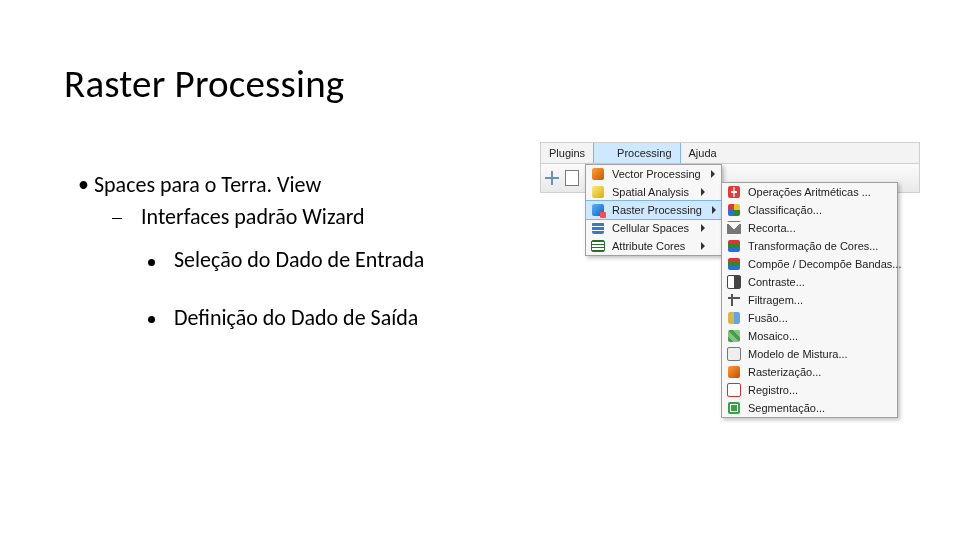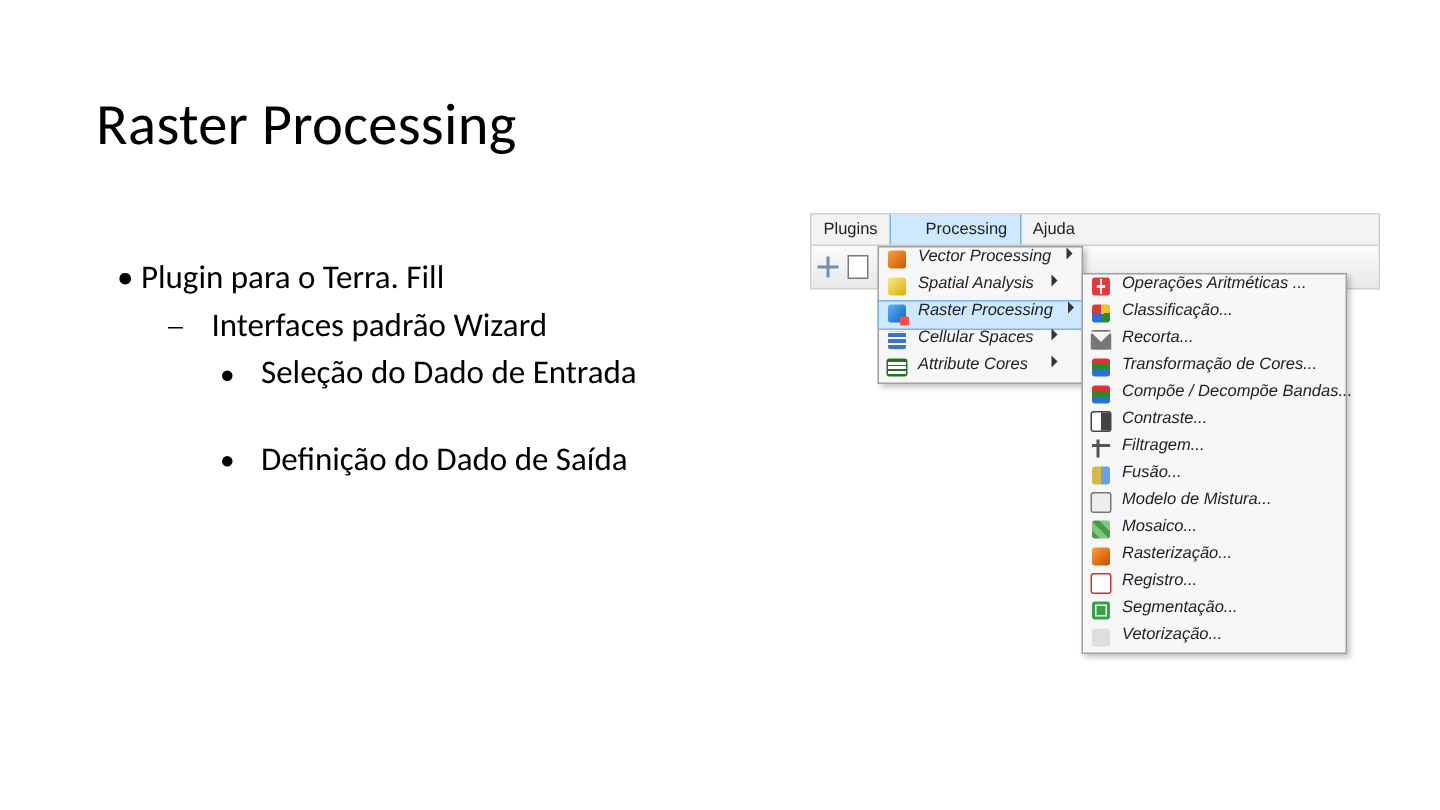--- a/index.html
+++ b/index.html
@@ -26,21 +26,21 @@
     letter-spacing: 0.2px;
   }
   .body {
     position: absolute;
     left: 78px;
     top: 170px;
     font-size: 22px;
     line-height: 1.35;
   }
   .lvl1 { margin: 0 0 2px 0; }
-  .lvl2 { margin: 2px 0 2px 34px; }
+  .lvl2 { margin: 2px 0 14px 34px; }
   .lvl3 { margin: 2px 12px 28px 70px; }
   .lvl3.last { margin-bottom: 2px; }
   .b-dash::before {
     content: "";
     display: inline-block;
     width: 10px;
     border-top: 1.5px solid #000;
     vertical-align: middle;
     margin-right: 14px;
     margin-left: 0;
@@ -107,24 +107,24 @@
     background: #fff;
   }
   .dropdown {
     position: absolute;
     background: #f7f7f7;
     border: 1px solid #a0a0a0;
     box-shadow: 2px 2px 4px rgba(0,0,0,.25);
   }
   .dd-row {
     display: flex;
+    align-items: center;
     height: 18px;
     padding: 0 16px 0 4px;
     white-space: nowrap;
-    font-style: italic;
   }
   .dd-row.sel {
     background: #cde8ff;
     border: 1px solid #7eb4ea;
     margin: -1px;
     height: 18px;
   }
   .dd-icon {
     width: 16px; height: 16px;
     display: flex; align-items: center; justify-content: center;
@@ -184,21 +184,21 @@
 </style>
 </head>
 <body>
 
 <div class="slide">
 
   <div class="title">Raster Processing</div>
 
   <div class="body">
     <div class="lvl1">
-      • <span>Plugin para o Terra. Fill</span>
+      • <span>Spaces para o Terra. View</span>
     </div>
     <div class="lvl2 b-dash">
       <span>Interfaces padrão Wizard</span>
     </div>
     <div class="lvl3 b-dot">
       <span>Seleção do Dado de Entrada</span>
     </div>
     <div class="lvl3 b-dot last">
       <span>Definição do Dado de Saída</span>
     </div>
@@ -296,50 +296,44 @@
           <span class="dd-label">Filtragem...</span>
         </div>
         <div class="dd-row">
           <span class="dd-icon">
             <span class="ic ic-fusao"></span>
           </span>
           <span class="dd-label">Fusão...</span>
         </div>
         <div class="dd-row">
           <span class="dd-icon">
+            <span class="ic ic-mos"></span>
+          </span>
+          <span class="dd-label">Mosaico...</span>
+        </div>
+        <div class="dd-row">
+          <span class="dd-icon">
             <span class="ic ic-mix"></span>
           </span>
           <span class="dd-label">Modelo de Mistura...</span>
         </div>
         <div class="dd-row">
           <span class="dd-icon">
-            <span class="ic ic-mos"></span>
-          </span>
-          <span class="dd-label">Mosaico...</span>
-        </div>
-        <div class="dd-row">
-          <span class="dd-icon">
             <span class="ic ic-rast"></span>
           </span>
           <span class="dd-label">Rasterização...</span>
         </div>
         <div class="dd-row">
           <span class="dd-icon">
             <span class="ic ic-reg"></span>
           </span>
           <span class="dd-label">Registro...</span>
         </div>
         <div class="dd-row">
           <span class="dd-icon">
             <span class="ic ic-seg"></span>
           </span>
           <span class="dd-label">Segmentação...</span>
-        </div>
-        <div class="dd-row">
-          <span class="dd-icon">
-            <span class="ic ic-vet"></span>
-          </span>
-          <span class="dd-label">Vetorização...</span>
         </div>
       </div>
   </div>
 
 </div>
 
 </body></html>

